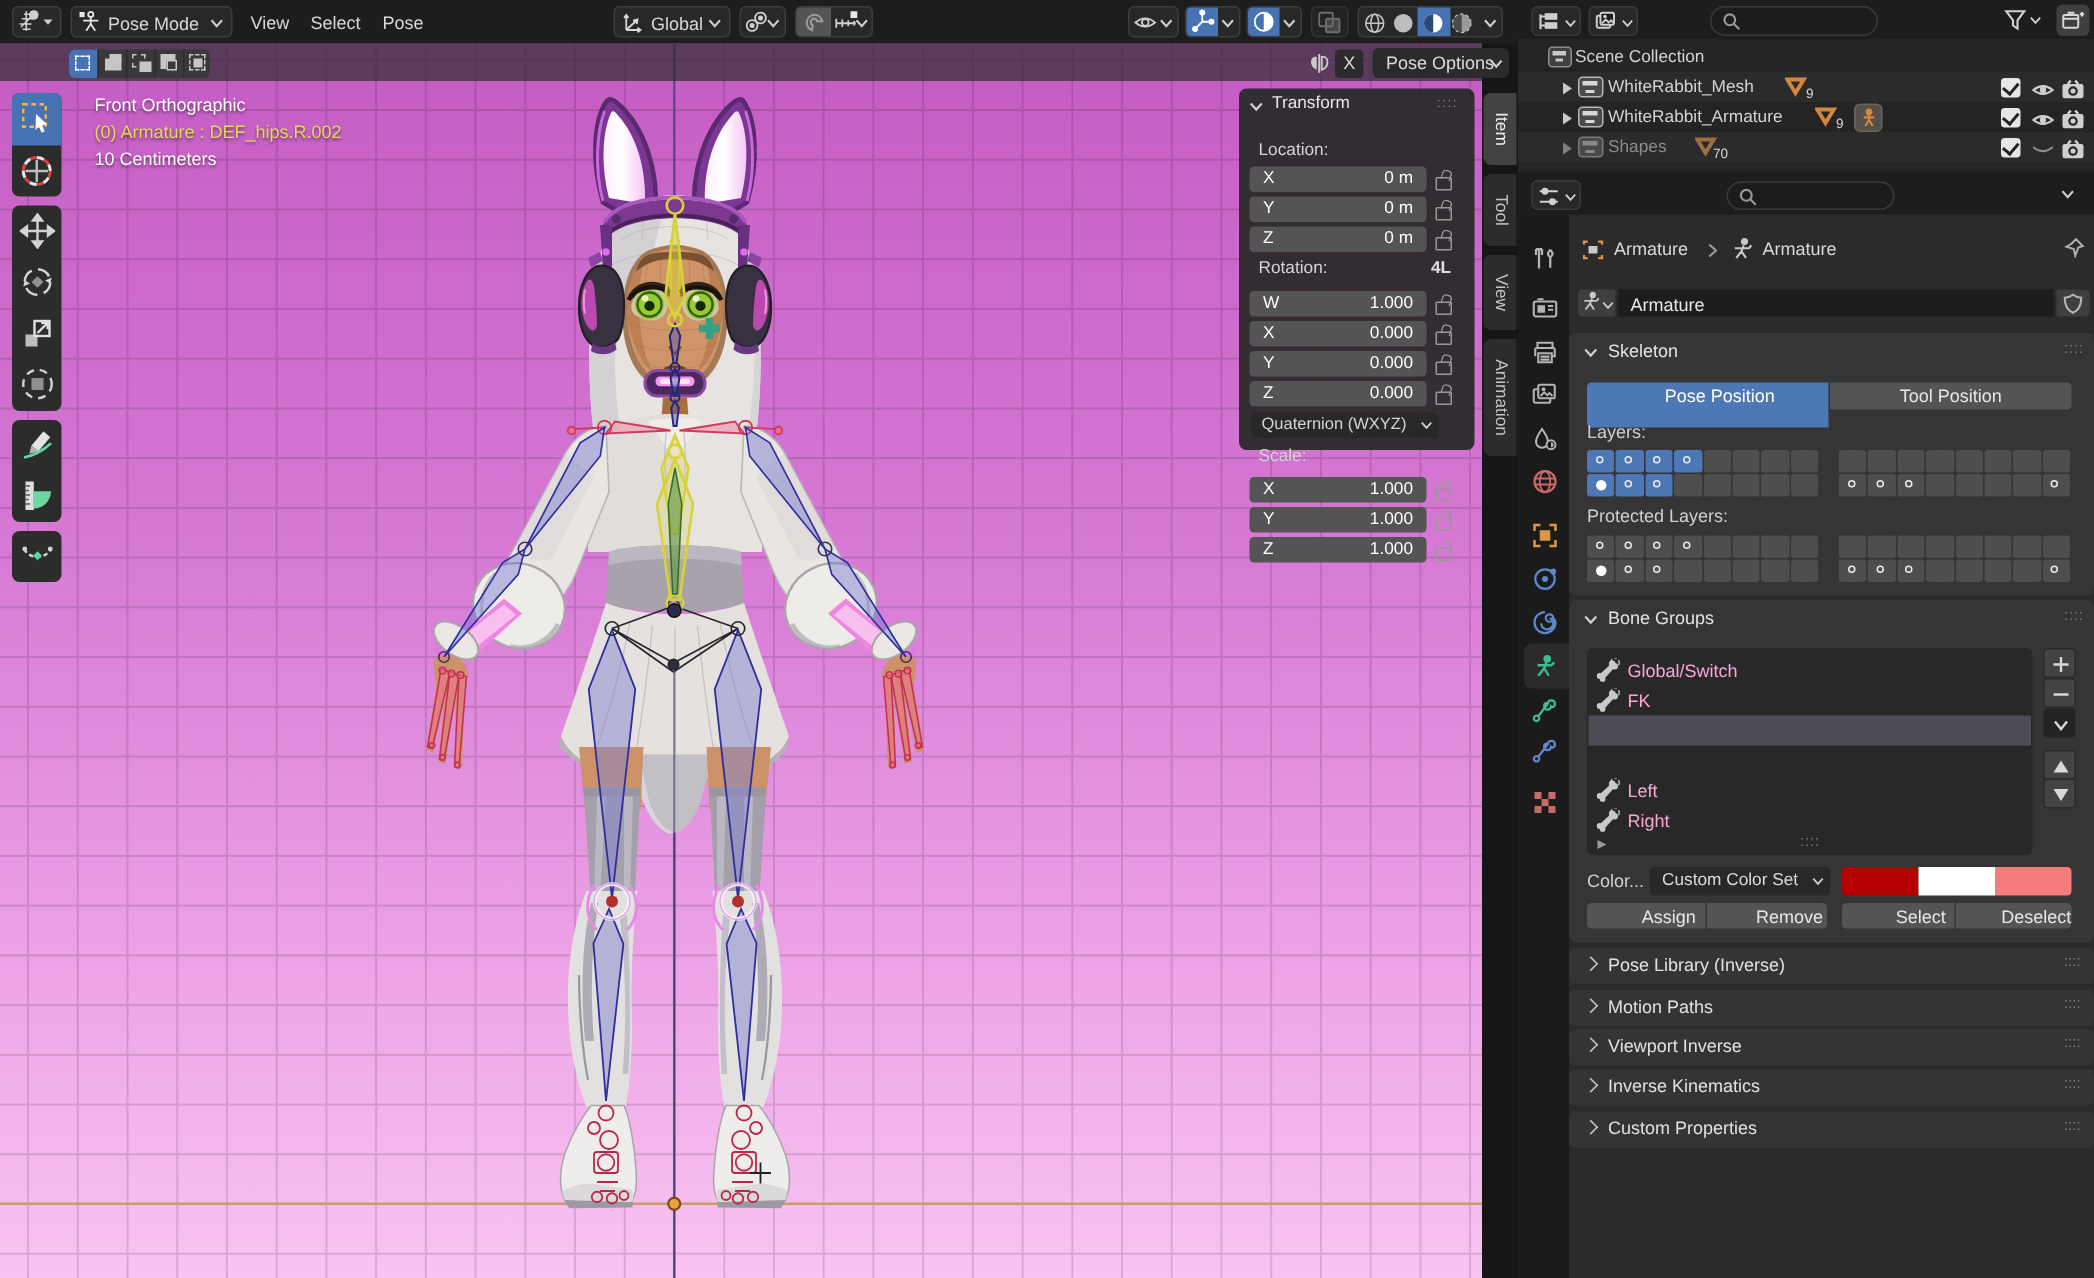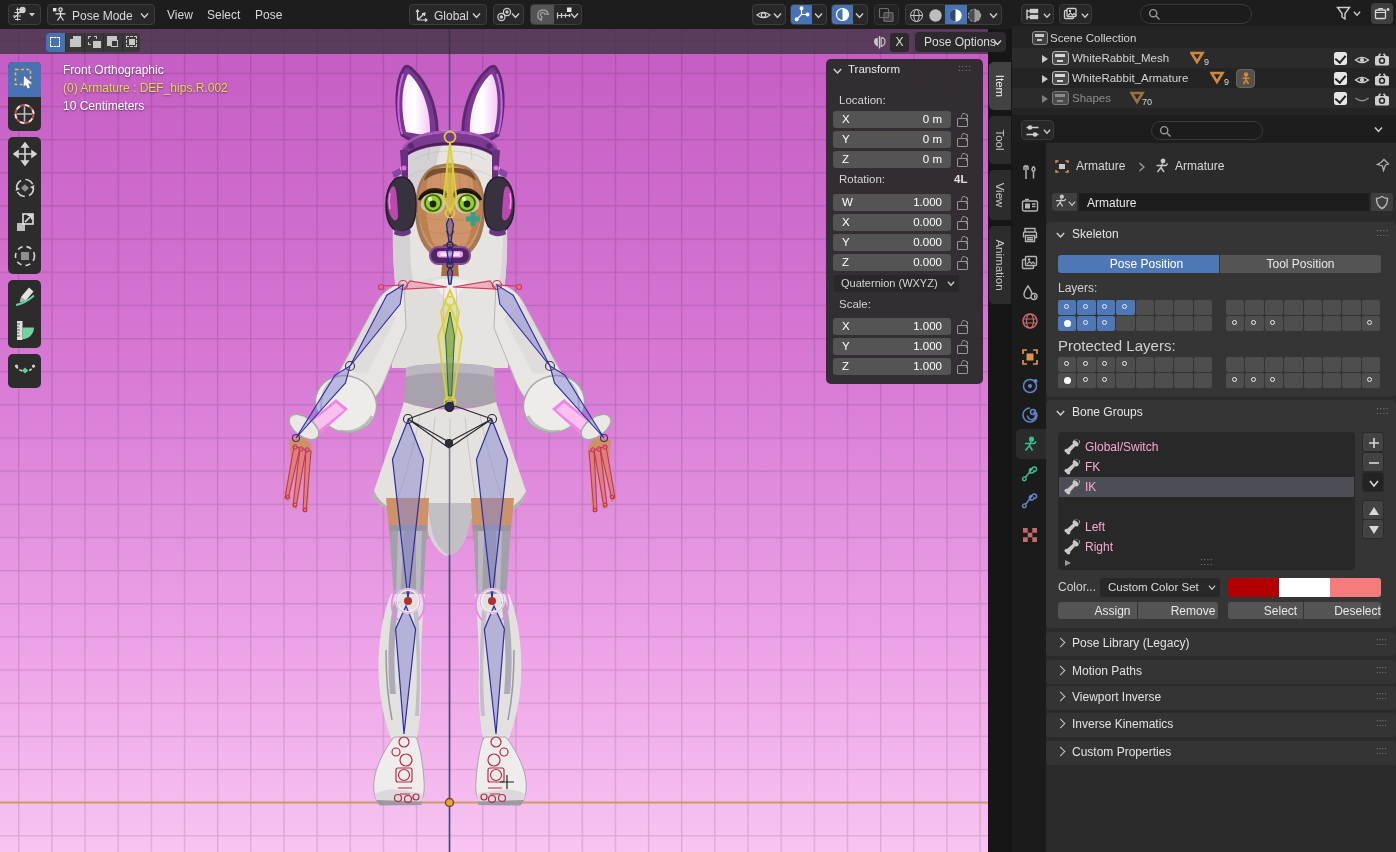--- a/index.html
+++ b/index.html
@@ -567,21 +567,21 @@
       </svg>
       <div class="abs" style="left:0;top:292px;width:33px;height:34px;background:#2c2c2c;border-radius:5px;"></div>
       <svg class="abs" style="left:5px;top:296px;" width="24" height="24" viewBox="0 0 24 24">
         <path d="M3 8 C7 15 17 15 21 8" stroke="#d4d4d4" stroke-width="1.6" fill="none" stroke-dasharray="3 2"></path>
         <path d="M12 9.5 l3 3 -3 3 -3 -3 Z" fill="#57d6a0"></path>
         <circle cx="3.5" cy="8" r="1.6" fill="#d4d4d4"></circle>
           <circle cx="20.5" cy="8" r="1.6" fill="#d4d4d4"></circle>
       </svg>
     </div>
 
-    <div class="abs" id="npanel" style="left:826px;top:30px;width:157px;height:325px;background:rgba(42,42,42,0.95);border-radius:5px;color:#d4d4d4;font-size:11.5px;">
+    <div class="abs" id="npanel" style="left:826px;top:30px;width:157px;height:241px;background:rgba(42,42,42,0.95);border-radius:5px;color:#d4d4d4;font-size:11.5px;">
       <svg class="abs" style="left:7px;top:8px;" width="9" height="8" viewBox="0 0 9 8">
           <path d="M0.8 2 l3.7 4 3.7-4" stroke="#cfcfcf" stroke-width="1.5" fill="none"></path>
         </svg>
       <span class="abs" style="left:22px;top:4px;color:#e8e8e8;">Transform</span>
       <span class="abs" style="left:132px;top:4px;color:#8a8a8a;letter-spacing:1px;font-size:9px;">::::</span>
       <span class="abs" style="left:13px;top:35px;">Location:</span>
       <div class="abs nfield" style="top:52px;">
           <b>X</b>
           <i>0 m</i>
         </div>
@@ -934,21 +934,21 @@
         <path d="M7 1.5 C9 3 11 3.5 12.5 3.5 C12.5 8.5 10.5 12 7 13.5 C3.5 12 1.5 8.5 1.5 3.5 C3 3.5 5 3 7 1.5 Z" fill="none" stroke="#b8b8b8" stroke-width="1.4"></path>
       </svg>
     </div>
 
     <div class="abs" style="left:34px;top:107px;width:350px;height:175px;background:#353535;border-radius:5px;"></div>
     <svg class="abs" style="left:44px;top:116px;" width="9" height="8" viewBox="0 0 9 8">
         <path d="M0.8 2 l3.7 4 3.7-4" stroke="#cfcfcf" stroke-width="1.5" fill="none"></path>
       </svg>
     <span class="abs" style="left:60px;top:112px;color:#e4e4e4;font-size:12px;">Skeleton</span>
     <span class="abs dots" style="left:364px;top:112px;">::::</span>
-    <div class="abs" style="left:46px;top:140px;width:161px;height:18px;background:#4d77b5;border-radius:3px 0 0 3px;text-align:center;color:#fff;font-size:12px;line-height:18px;padding-left:16px;">Pose Position</div>
+    <div class="abs" style="left:46px;top:140px;width:161px;height:30px;background:#4d77b5;border-radius:3px 0 0 3px;text-align:center;color:#fff;font-size:12px;line-height:18px;padding-left:16px;">Pose Position</div>
     <div class="abs" style="left:208px;top:140px;width:161px;height:18px;background:#545454;border-radius:0 3px 3px 0;text-align:center;color:#e8e8e8;font-size:12px;line-height:18px;">Tool Position</div>
     <span class="abs" style="left:46px;top:166px;color:#d0d0d0;font-size:12px;">Layers:</span>
     <div class="abs" id="lay1" style="left:46px;top:185px;width:324px;height:31px;">
         <div style="position:absolute;left:0.0px;top:0.0px;width:18.4px;height:14.8px;background:#4d77b5;border-radius:2px;">
           <div style="position:absolute;left:5.7px;top:3.9px;width:5px;height:5px;border:1.3px solid #ececec;border-radius:50%;"></div>
         </div>
         <div style="position:absolute;left:19.4px;top:0.0px;width:18.4px;height:14.8px;background:#4d77b5;border-radius:2px;">
           <div style="position:absolute;left:5.7px;top:3.9px;width:5px;height:5px;border:1.3px solid #ececec;border-radius:50%;"></div>
         </div>
         <div style="position:absolute;left:38.8px;top:0.0px;width:18.4px;height:14.8px;background:#4d77b5;border-radius:2px;">
@@ -993,21 +993,21 @@
           <div style="position:absolute;left:5.7px;top:3.9px;width:5px;height:5px;border:1.3px solid #ececec;border-radius:50%;"></div>
         </div>
         <div style="position:absolute;left:226.2px;top:15.8px;width:18.4px;height:14.8px;background:#4e4e4e;border-radius:2px;"></div>
         <div style="position:absolute;left:245.6px;top:15.8px;width:18.4px;height:14.8px;background:#4e4e4e;border-radius:2px;"></div>
         <div style="position:absolute;left:265.0px;top:15.8px;width:18.4px;height:14.8px;background:#4e4e4e;border-radius:2px;"></div>
         <div style="position:absolute;left:284.4px;top:15.8px;width:18.4px;height:14.8px;background:#4e4e4e;border-radius:2px;"></div>
         <div style="position:absolute;left:303.8px;top:15.8px;width:18.4px;height:14.8px;background:#4e4e4e;border-radius:2px;">
           <div style="position:absolute;left:5.7px;top:3.9px;width:5px;height:5px;border:1.3px solid #ececec;border-radius:50%;"></div>
         </div>
       </div>
-    <span class="abs" style="left:46px;top:222px;color:#d0d0d0;font-size:15px;">Protected Layers:</span>
+    <span class="abs" style="left:46px;top:222px;color:#d0d0d0;font-size:12px;">Protected Layers:</span>
     <div class="abs" id="lay2" style="left:46px;top:242px;width:324px;height:31px;">
         <div style="position:absolute;left:0.0px;top:0.0px;width:18.4px;height:14.8px;background:#4e4e4e;border-radius:2px;">
           <div style="position:absolute;left:5.7px;top:3.9px;width:5px;height:5px;border:1.3px solid #ececec;border-radius:50%;"></div>
         </div>
         <div style="position:absolute;left:19.4px;top:0.0px;width:18.4px;height:14.8px;background:#4e4e4e;border-radius:2px;">
           <div style="position:absolute;left:5.7px;top:3.9px;width:5px;height:5px;border:1.3px solid #ececec;border-radius:50%;"></div>
         </div>
         <div style="position:absolute;left:38.8px;top:0.0px;width:18.4px;height:14.8px;background:#4e4e4e;border-radius:2px;">
           <div style="position:absolute;left:5.7px;top:3.9px;width:5px;height:5px;border:1.3px solid #ececec;border-radius:50%;"></div>
         </div>
@@ -1084,33 +1084,20 @@
           <g fill="#c9c9c9">
             <path d="M10.2 4.4 L12.6 6.8 L7 13 L4 14 L3 13 L4 10 Z"></path>
             <circle cx="11.8" cy="3.6" r="2.2"></circle>
             <circle cx="13.4" cy="5.2" r="2.2"></circle>
             <circle cx="3.4" cy="11.6" r="1.9"></circle>
             <circle cx="5.4" cy="13.6" r="1.9"></circle>
             <circle cx="13.6" cy="2.8" r="2.9" fill="none" stroke="#c9c9c9" stroke-width="0.9" stroke-dasharray="1.8 1.4"></circle>
           </g>
         </svg>
         <span>FK</span>
-      </div>
-    <div class="abs bgrow" style="top:362px;">
-        <svg width="17" height="17" viewBox="0 0 17 17" style="position:absolute;left:4px;top:2px;">
-          <g fill="#c9c9c9">
-            <path d="M10.2 4.4 L12.6 6.8 L7 13 L4 14 L3 13 L4 10 Z"></path>
-            <circle cx="11.8" cy="3.6" r="2.2"></circle>
-            <circle cx="13.4" cy="5.2" r="2.2"></circle>
-            <circle cx="3.4" cy="11.6" r="1.9"></circle>
-            <circle cx="5.4" cy="13.6" r="1.9"></circle>
-            <circle cx="13.6" cy="2.8" r="2.9" fill="none" stroke="#c9c9c9" stroke-width="0.9" stroke-dasharray="1.8 1.4"></circle>
-          </g>
-        </svg>
-        <span>IK</span>
       </div>
     <div class="abs bgrow" style="top:422px;">
         <svg width="17" height="17" viewBox="0 0 17 17" style="position:absolute;left:4px;top:2px;">
           <g fill="#c9c9c9">
             <path d="M10.2 4.4 L12.6 6.8 L7 13 L4 14 L3 13 L4 10 Z"></path>
             <circle cx="11.8" cy="3.6" r="2.2"></circle>
             <circle cx="13.4" cy="5.2" r="2.2"></circle>
             <circle cx="3.4" cy="11.6" r="1.9"></circle>
             <circle cx="5.4" cy="13.6" r="1.9"></circle>
             <circle cx="13.6" cy="2.8" r="2.9" fill="none" stroke="#c9c9c9" stroke-width="0.9" stroke-dasharray="1.8 1.4"></circle>
@@ -1163,21 +1150,21 @@
     <div class="abs" style="left:267px;top:463px;width:51px;height:19px;background:#ffffff;"></div>
     <div class="abs" style="left:318px;top:463px;width:51px;height:19px;background:#f47c7c;border-radius:0 3px 3px 0;"></div>
 
     <div class="abs pbtn" style="left:46px;top:487px;width:79px;border-radius:3px 0 0 3px;">Assign</div>
     <div class="abs pbtn" style="left:126px;top:487px;width:80px;border-radius:0 3px 3px 0;">Remove</div>
     <div class="abs pbtn" style="left:216px;top:487px;width:75px;border-radius:3px 0 0 3px;">Select</div>
     <div class="abs pbtn" style="left:292px;top:487px;width:77px;border-radius:0 3px 3px 0;">Deselect</div>
 
     <div class="abs cpanel" style="top:517px;">
         <i></i>
-        <span>Pose Library (Legacy)</span>
+        <span>Pose Library (Inverse)</span>
         <b>::::</b>
       </div>
     <div class="abs cpanel" style="top:545px;">
         <i></i>
         <span>Motion Paths</span>
         <b>::::</b>
       </div>
     <div class="abs cpanel" style="top:571px;">
         <i></i>
         <span>Viewport Inverse</span>

